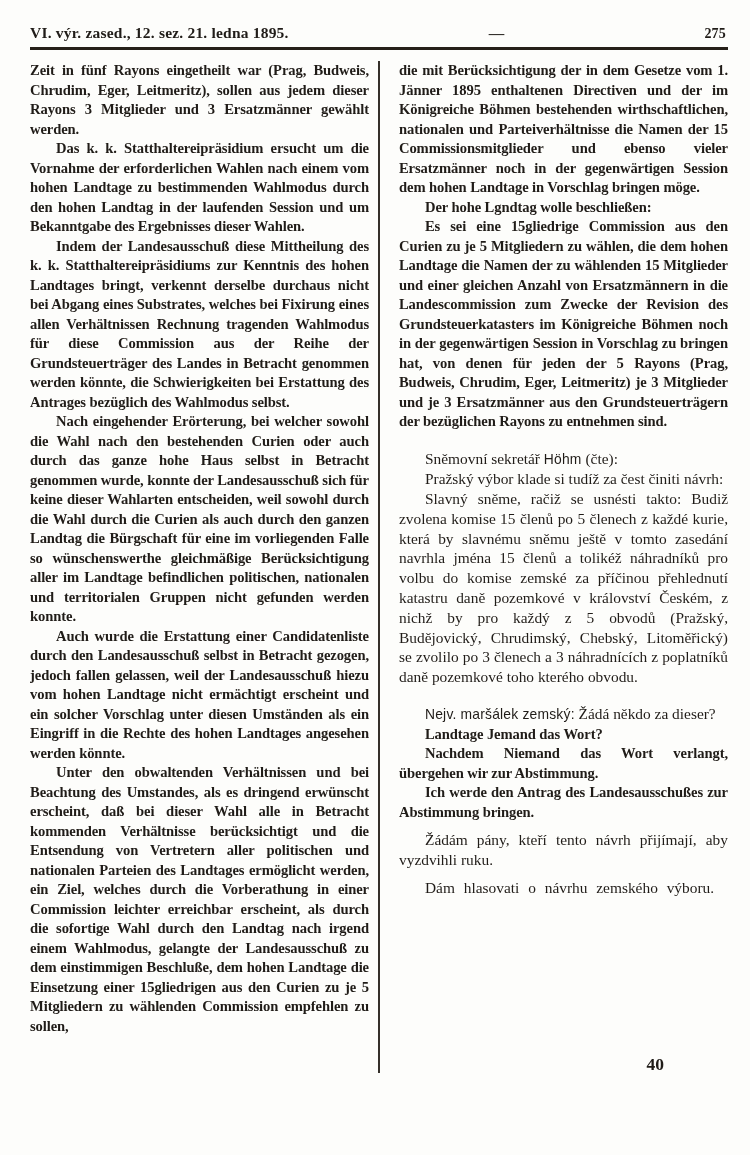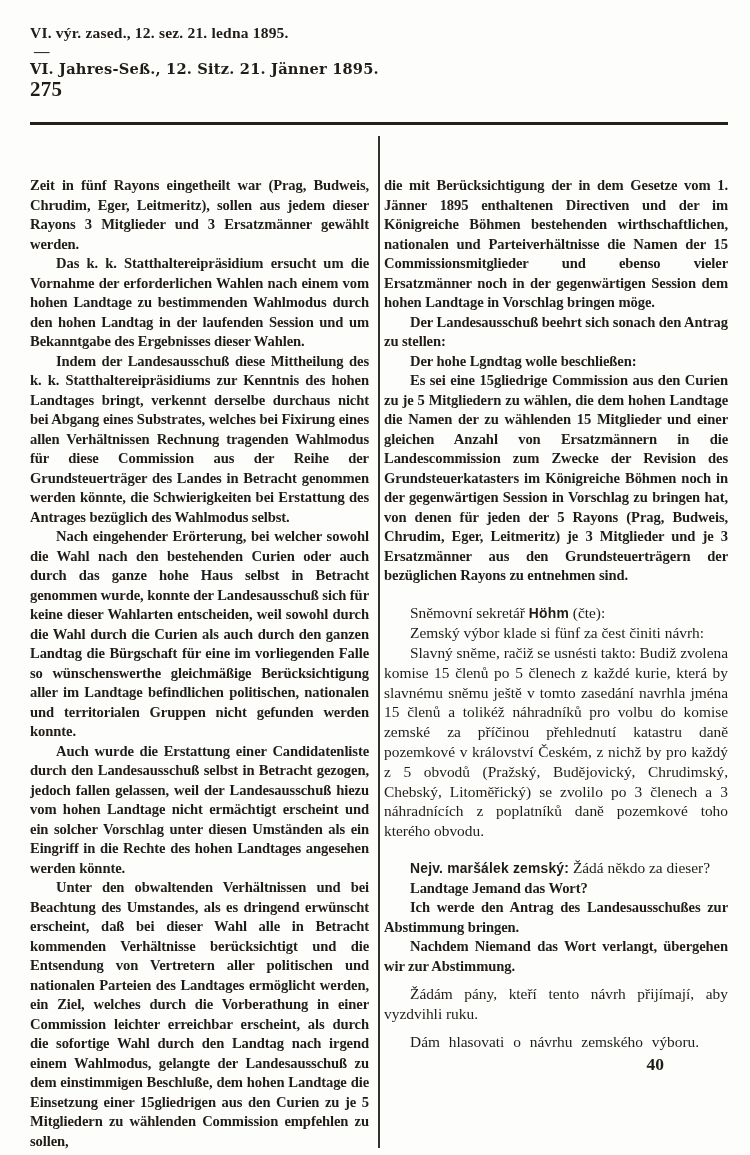--- a/index.html
+++ b/index.html
@@ -13,101 +13,98 @@
     font-family:"Liberation Serif",serif;
     overflow:hidden;
   }
   .hdr{
     display:flex;
     justify-content:space-between;
     align-items:baseline;
     font-size:15.5px;
     font-weight:700;
     letter-spacing:.2px;
-    padding:0 2px 20px 0;
+    padding:0 2px 5px 0;
     white-space:nowrap;
-    flex-direction:column;
   }
   .hdr .cz{font-family:"Liberation Serif",serif;}
   .hdr .sep{padding:0 4px;}
   .hdr .de-part{font-family:"DejaVu Serif",serif;font-size:14.6px;}
-  .hdr .pgnum{font-size:21px;}
+  .hdr .pgnum{font-size:14px;}
   .hdr-rule{height:3px;background:#262019;margin:0 0 11px 0;}
   .columns{display:flex;height:1024px;overflow:hidden;}
-  .col{width:50%;box-sizing:border-box;margin-top:40px;}
+  .col{width:50%;box-sizing:border-box;}
   .col-left{padding-right:9px;}
   .divider{width:2px;background:#35302a;height:1012px;}
-  .col-right{padding-left:4px;}
+  .col-right{padding-left:19px;}
   .col p{
     margin:0;
     text-align:justify;
     text-indent:26px;
     font-size:14.6px;
     line-height:19.5px;
   }
   .noind{text-indent:0 !important;}
   .de{font-family:"Liberation Serif",serif;font-weight:700;letter-spacing:-.1px;}
   .cs{font-family:"Liberation Serif",serif;font-weight:400;}
   .col-right p.cs{font-size:15.4px;line-height:19.8px;}
   .gap{margin-top:17px !important;}
   .gap-sm{margin-top:8px !important;}
   .spread{word-spacing:5px;}
-  .sans-bold{font-family:"Liberation Sans",sans-serif;font-weight:700;font-size:.9em;letter-spacing:.2px;}
+  .sans-bold{font-family:"Liberation Sans",sans-serif;font-weight:400;font-size:.9em;letter-spacing:.2px;}
   .sig{
     position:absolute;
     right:86px;top:1054px;
     font-family:"Liberation Serif",serif;
     font-weight:700;
     font-size:17.5px;
     margin-left:40px;
   }
 </style>
 </head>
 <body>
 
 <div class="page">
 
   <div class="hdr">
     <span class="cz">VI. výr. zased., 12. sez. 21. ledna 1895.</span>
     <span class="sep">—</span>
-    <span class="de-part">VI. Jahres-Seß., 12. Sitz. 21. Jänner 1895.</span>
     <span class="pgnum">275</span>
   </div>
 
   <div class="hdr-rule"></div>
 
   <div class="columns">
 
     <div class="col col-left">
       <p class="de noind">Zeit in fünf Rayons eingetheilt war (Prag, Budweis, Chrudim, Eger, Leitmeritz), sollen aus jedem dieser Rayons 3 Mitglieder und 3 Ersatzmänner gewählt werden.</p>
       <p class="de">Das k. k. Statthaltereipräsidium ersucht um die Vornahme der erforderlichen Wahlen nach einem vom hohen Landtage zu bestimmenden Wahlmodus durch den hohen Landtag in der laufenden Session und um Bekanntgabe des Ergebnisses dieser Wahlen.</p>
       <p class="de">Indem der Landesausschuß diese Mittheilung des k. k. Statthaltereipräsidiums zur Kenntnis des hohen Landtages bringt, verkennt derselbe durchaus nicht bei Abgang eines Substrates, welches bei Fixirung eines allen Verhältnissen Rechnung tragenden Wahlmodus für diese Commission aus der Reihe der Grundsteuerträger des Landes in Betracht genommen werden könnte, die Schwierigkeiten bei Erstattung des Antrages bezüglich des Wahlmodus selbst.</p>
       <p class="de">Nach eingehender Erörterung, bei welcher sowohl die Wahl nach den bestehenden Curien oder auch durch das ganze hohe Haus selbst in Betracht genommen wurde, konnte der Landesausschuß sich für keine dieser Wahlarten entscheiden, weil sowohl durch die Wahl durch die Curien als auch durch den ganzen Landtag die Bürgschaft für eine im vorliegenden Falle so wünschenswerthe gleichmäßige Berücksichtigung aller im Landtage befindlichen politischen, nationalen und territorialen Gruppen nicht gefunden werden konnte.</p>
       <p class="de">Auch wurde die Erstattung einer Candidatenliste durch den Landesausschuß selbst in Betracht gezogen, jedoch fallen gelassen, weil der Landesausschuß hiezu vom hohen Landtage nicht ermächtigt erscheint und ein solcher Vorschlag unter diesen Umständen als ein Eingriff in die Rechte des hohen Landtages angesehen werden könnte.</p>
       <p class="de">Unter den obwaltenden Verhältnissen und bei Beachtung des Umstandes, als es dringend erwünscht erscheint, daß bei dieser Wahl alle in Betracht kommenden Verhältnisse berücksichtigt und die Entsendung von Vertretern aller politischen und nationalen Parteien des Landtages ermöglicht werden, ein Ziel, welches durch die Vorberathung in einer Commission leichter erreichbar erscheint, als durch die sofortige Wahl durch den Landtag nach irgend einem Wahlmodus, gelangte der Landesausschuß zu dem einstimmigen Beschluße, dem hohen Landtage die Einsetzung einer 15gliedrigen aus den Curien zu je 5 Mitgliedern zu wählenden Commission empfehlen zu sollen,</p>
     </div>
 
     <div class="divider"></div>
 
     <div class="col col-right">
       <p class="de noind">die mit Berücksichtigung der in dem Gesetze vom 1. Jänner 1895 enthaltenen Directiven und der im Königreiche Böhmen bestehenden wirthschaftlichen, nationalen und Parteiverhältnisse die Namen der 15 Commissionsmitglieder und ebenso vieler Ersatzmänner noch in der gegenwärtigen Session dem hohen Landtage in Vorschlag bringen möge.</p>
-      <p class="de">Der Landesausschuß beehrt sich sonach den Antrag zu stellen:</p>
       <p class="de">Der hohe Lgndtag wolle beschließen:</p>
       <p class="de">Es sei eine 15gliedrige Commission aus den Curien zu je 5 Mitgliedern zu wählen, die dem hohen Landtage die Namen der zu wählenden 15 Mitglieder und einer gleichen Anzahl von Ersatzmännern in die Landescommission zum Zwecke der Revision des Grundsteuerkatasters im Königreiche Böhmen noch in der gegenwärtigen Session in Vorschlag zu bringen hat, von denen für jeden der 5 Rayons (Prag, Budweis, Chrudim, Eger, Leitmeritz) je 3 Mitglieder und je 3 Ersatzmänner aus den Grundsteuerträgern der bezüglichen Rayons zu entnehmen sind.</p>
 
       <p class="cs gap"><span>Sněmovní sekretář </span><b class="sans-bold">Höhm</b><span> (čte):</span></p>
 
-      <p class="cs">Zemský výbor klade si fünf za čest činiti návrh:</p>
+      <p class="cs">Pražský výbor klade si tudíž za čest činiti návrh:</p>
       <p class="cs">Slavný sněme, račiž se usnésti takto: Budiž zvolena komise 15 členů po 5 členech z každé kurie, která by slavnému sněmu ještě v tomto zasedání navrhla jména 15 členů a tolikéž náhradníků pro volbu do komise zemské za příčinou přehlednutí katastru daně pozemkové v království Českém, z nichž by pro každý z 5 obvodů (Pražský, Budějovický, Chrudimský, Chebský, Litoměřický) se zvolilo po 3 členech a 3 náhradnících z poplatníků daně pozemkové toho kterého obvodu.</p>
 
       <p class="cs gap"><b class="sans-bold">Nejv. maršálek zemský:</b><span> Žádá někdo za dieser?</span></p>
 
       <p class="de">Landtage Jemand das Wort?</p>
+      <p class="de">Nachdem Niemand das Wort verlangt, übergehen wir zur Abstimmung.</p>
       <p class="de">Ich werde den Antrag des Landesausschußes zur Abstimmung bringen.</p>
-      <p class="de">Nachdem Niemand das Wort verlangt, übergehen wir zur Abstimmung.</p>
       <p class="cs gap-sm">Žádám pány, kteří tento návrh přijímají, aby vyzdvihli ruku.</p>
       <p class="cs spread gap-sm">Dám hlasovati o návrhu zemského výboru.</p>
     </div>
 
   </div>
 
   <div class="sig">40</div>
 
 </div>
 

